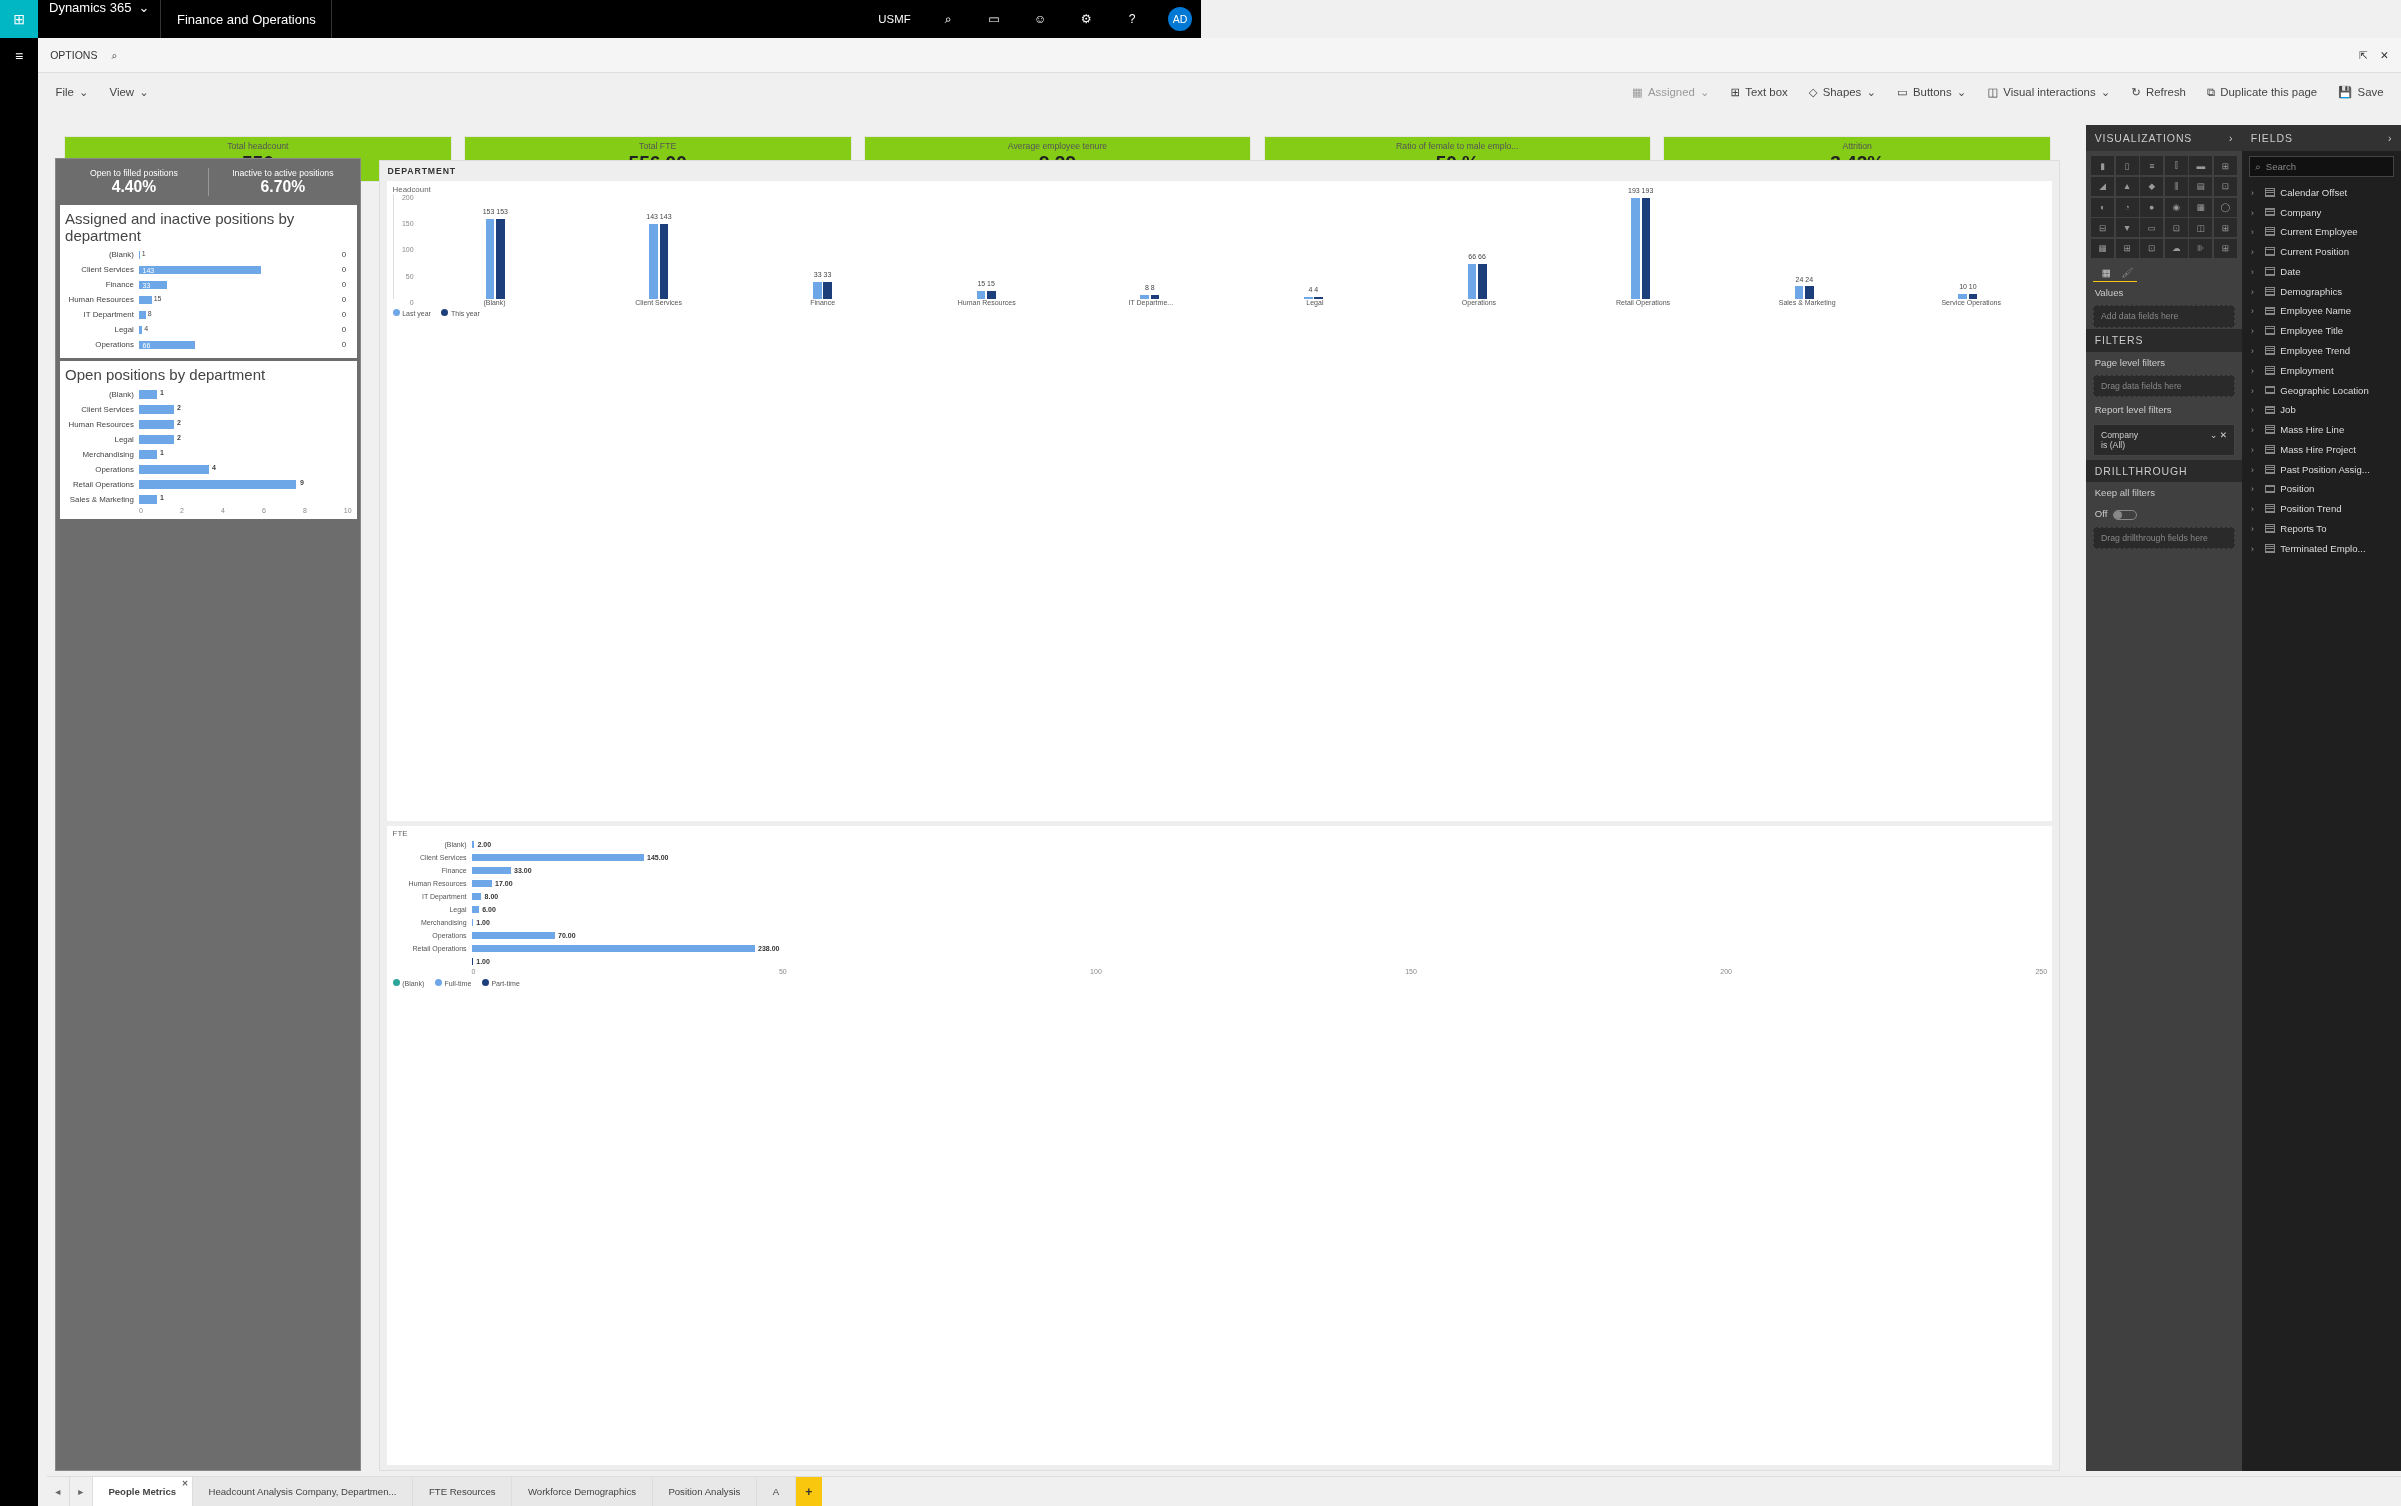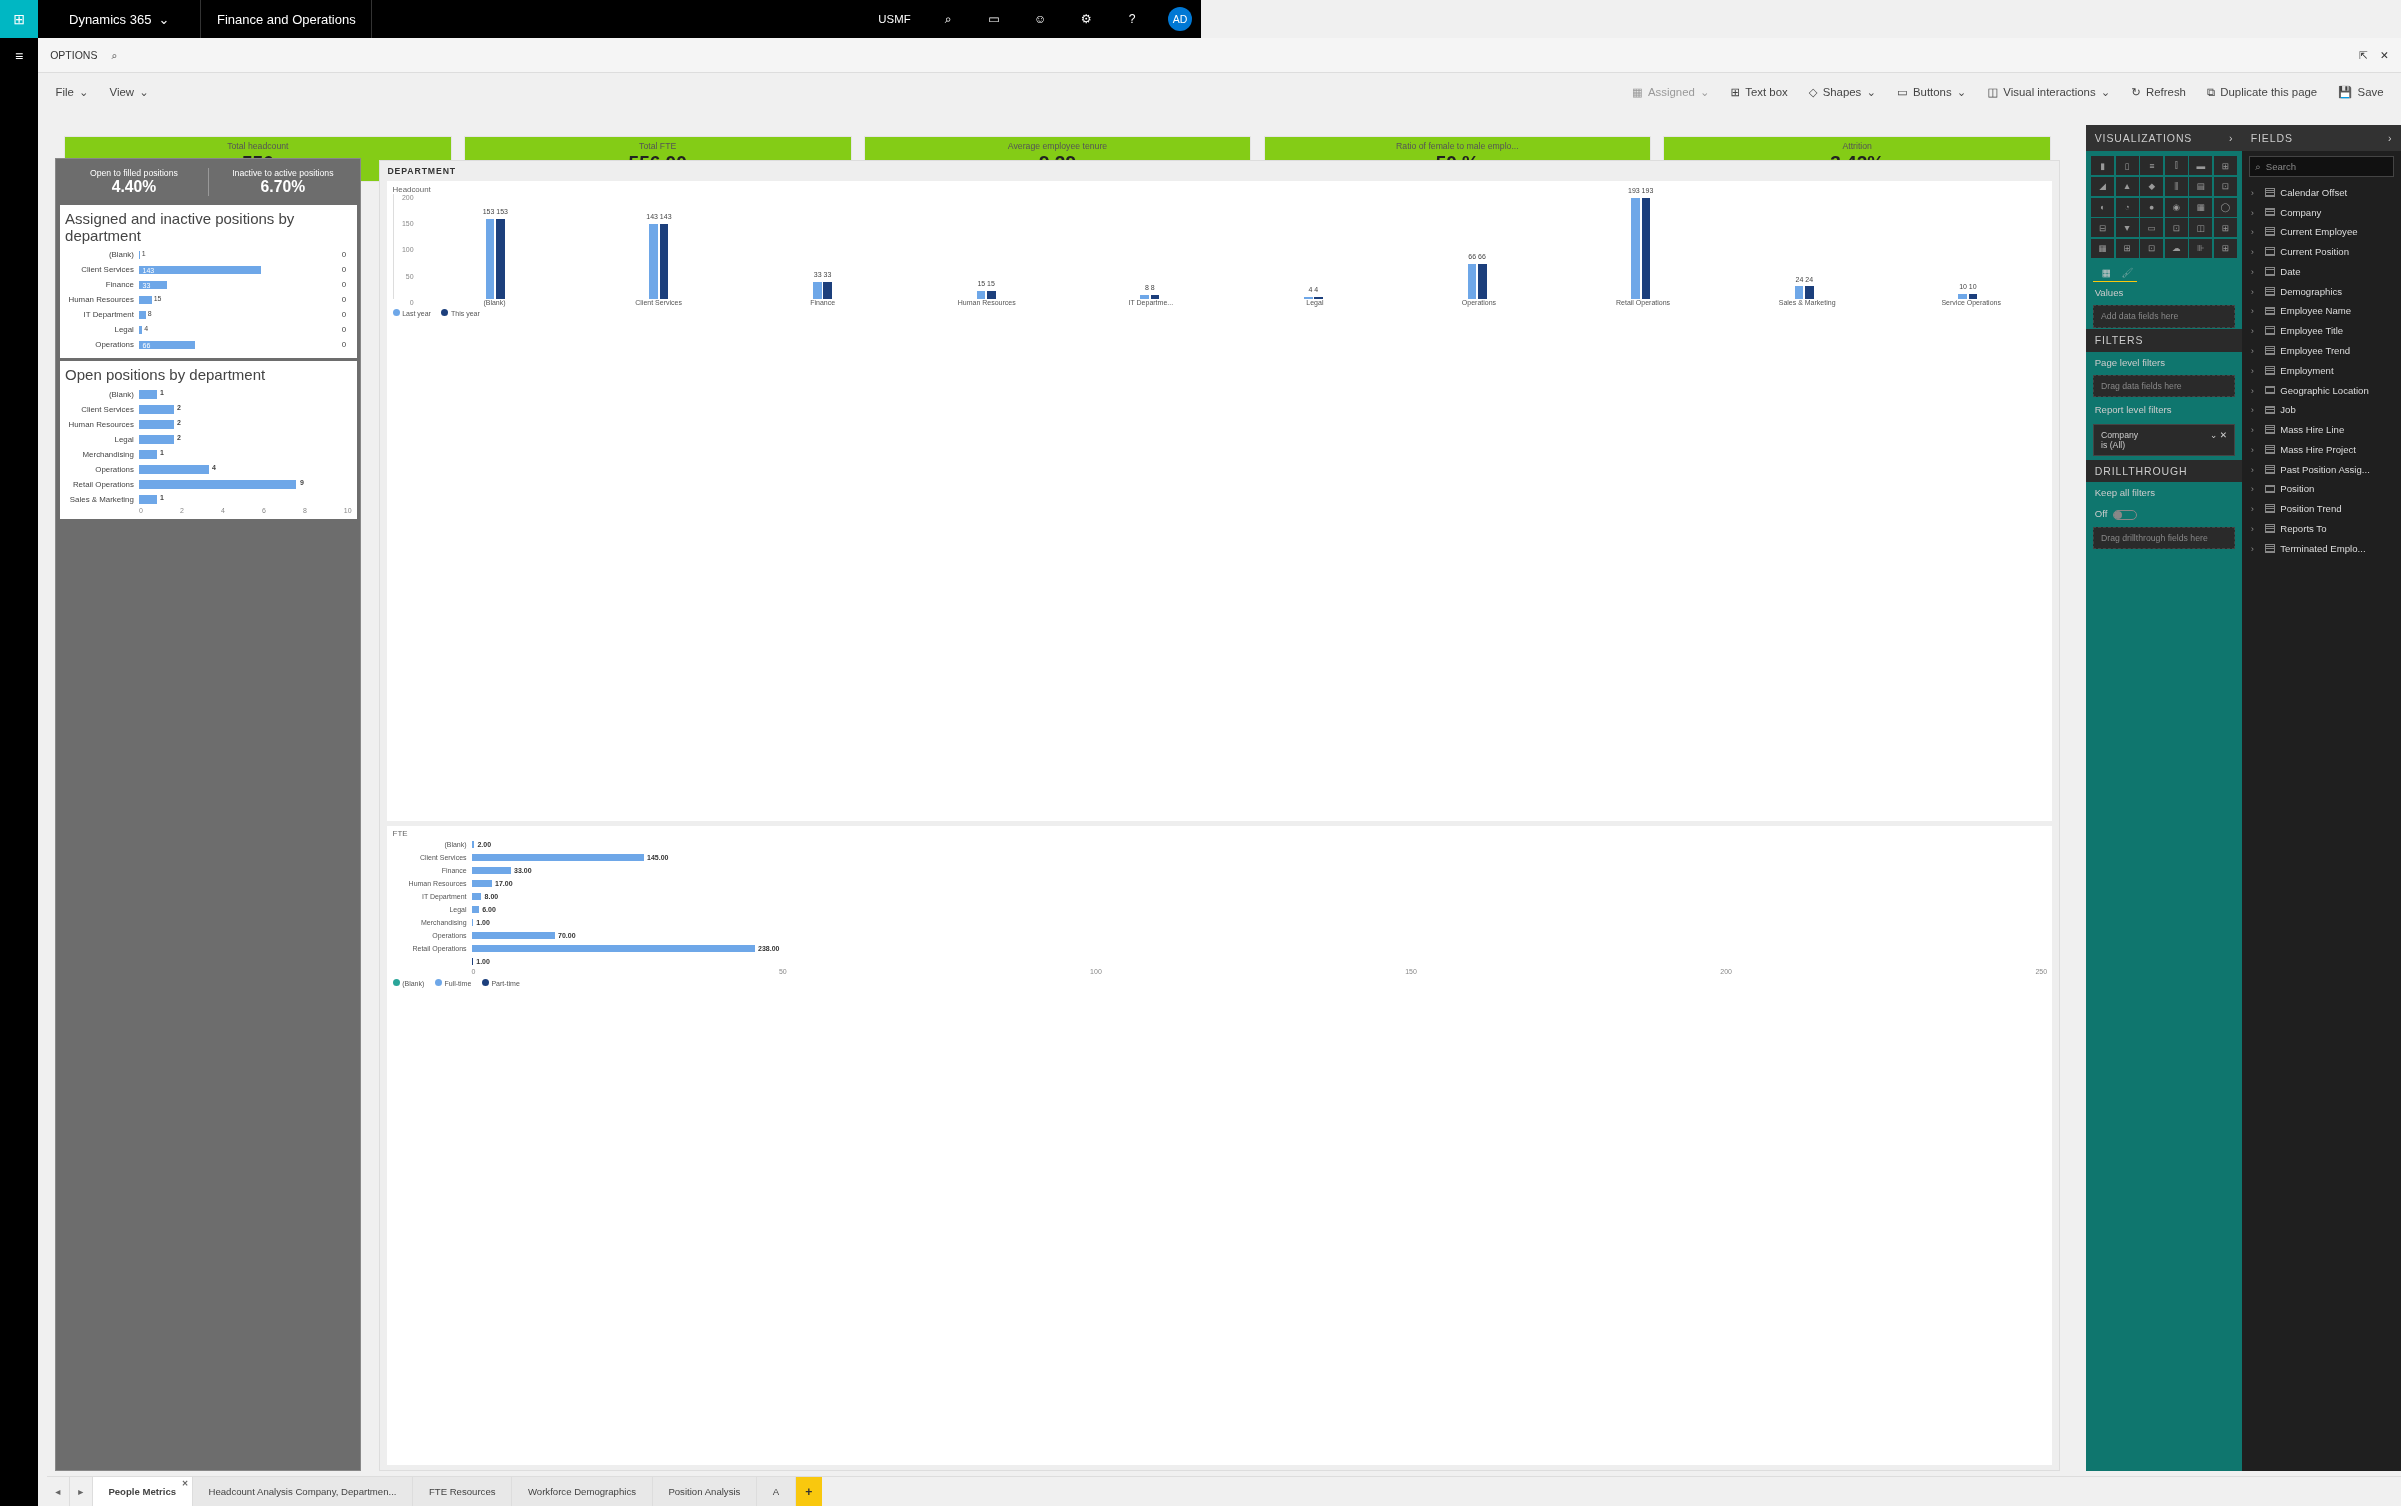--- a/index.html
+++ b/index.html
@@ -1,19 +1,19 @@
 <!DOCTYPE html>
 <html style="font-size:14px"><head>
 <meta charset="utf-8">
 <style>
 *{box-sizing:border-box;margin:0;padding:0;font-family:"Segoe UI",Arial,sans-serif}
 body{background:#f0f0f0;width:1201px;height:753px;overflow:hidden;font-size:10.5px;color:#333}
 .topbar{background:#000;height:38px;display:flex;align-items:center;color:#fff}
 .waffle{width:38px;height:38px;background:#00b7c3;display:flex;align-items:center;justify-content:center;font-size:14px}
-.brand{padding:0 31px;font-size:13px;border-right:0.9px solid #333;height:38px;display:flex;align-items:center;gap:7px}
+.brand{padding:0 11px;font-size:13px;border-right:0.9px solid #333;height:38px;display:flex;gap:7px}
 .module{padding:0 15.7px;font-size:13px;border-right:0.9px solid #333;height:38px;display:flex;align-items:center}
 .topbar .spacer{flex:1}
 .top-right{display:flex;align-items:center;gap:8px}
 .top-icon{width:38px;height:38px;display:flex;align-items:center;justify-content:center;font-size:12.2px;color:#fff}
 .company{padding:0 10.5px;font-size:11.4px}
 .avatar{width:24.5px;height:24.5px;border-radius:50%;background:#0078d4;display:flex;align-items:center;justify-content:center;font-size:10.5px;margin:0 8.7px}
 .left-rail{position:absolute;left:0;top:38px;width:38px;bottom:0;background:#000}
 .left-rail .menu{width:38px;height:35px;display:flex;align-items:center;justify-content:center;color:#fff;font-size:14px}
 .subbar{position:absolute;left:38px;top:38px;right:0;height:35px;background:#f5f5f5;border-bottom:0.9px solid #ddd;display:flex;align-items:center;padding:0 12.2px;gap:14px}
 .subbar .right{margin-left:auto;display:flex;gap:12.2px}
@@ -53,21 +53,21 @@
 .col-lbl{position:absolute;top:-10.5px;font-size:7px;color:#444;width:100%;text-align:center}
 .x-labels{display:flex;padding-left:26px;gap:12.2px}
 .x-labels .xl{flex:1;font-size:7px;text-align:center;color:#555}
 .legend{display:flex;gap:10.5px;font-size:7px;color:#555;margin-top:3.5px;align-items:center}
 .legend .dot{width:7px;height:7px;border-radius:50%;display:inline-block;margin-right:2.6px}
 .fte-chart{padding-left:79px}
 .fte-row{display:flex;align-items:center;height:13px;font-size:7px;position:relative}
 .fte-row .lbl{position:absolute;left:-79px;width:74px;text-align:right;color:#555}
 .fte-row .bar{height:7px;background:#6ea7e8}
 .fte-row .val{margin-left:3.5px;font-weight:600;color:#333}
-.viz-panel{position:absolute;right:159px;top:52px;width:156px;bottom:35px;background:#0f766e;color:#ccc;font-size:9.6px}
+.viz-panel{position:absolute;right:159px;top:52px;width:156px;bottom:35px;background:#404040;color:#ccc;font-size:9.6px}
 .viz-header{background:#323232;padding:7px 8.7px;font-size:10.5px;letter-spacing:0.9px;display:flex;justify-content:space-between;align-items:center}
 .viz-grid{display:grid;grid-template-columns:repeat(6,1fr);gap:1.7px;padding:5.2px}
 .viz-grid .vi{height:19px;background:#2a2a2a;display:flex;align-items:center;justify-content:center;font-size:8.7px;color:#999}
 .viz-section{padding:5.2px 8.7px;font-size:9.6px}
 .viz-well{background:#2a2a2a;padding:5.2px 7px;margin:1.7px 7px;font-size:8.7px;color:#888;border:0.9px dashed #444}
 .viz-label{padding:5.2px 8.7px;font-size:10.5px;letter-spacing:0.9px;background:#2a2a2a}
 .filter-card{background:#2a2a2a;margin:3.5px 7px;padding:5.2px 7px;border:0.9px solid #444;font-size:8.7px}
 .fields-panel{position:absolute;right:0;top:52px;width:159px;bottom:35px;background:#1f1f1f;color:#ccc;font-size:9.6px}
 .search-box{margin:5.2px 7px;background:#111;border:0.9px solid #444;padding:3.5px 5.2px;color:#888;font-size:9.6px;display:flex;align-items:center;gap:5.2px}
 .field-item{padding:4.4px 8.7px;display:flex;align-items:center;gap:5.2px;font-size:9.6px;color:#ddd}

